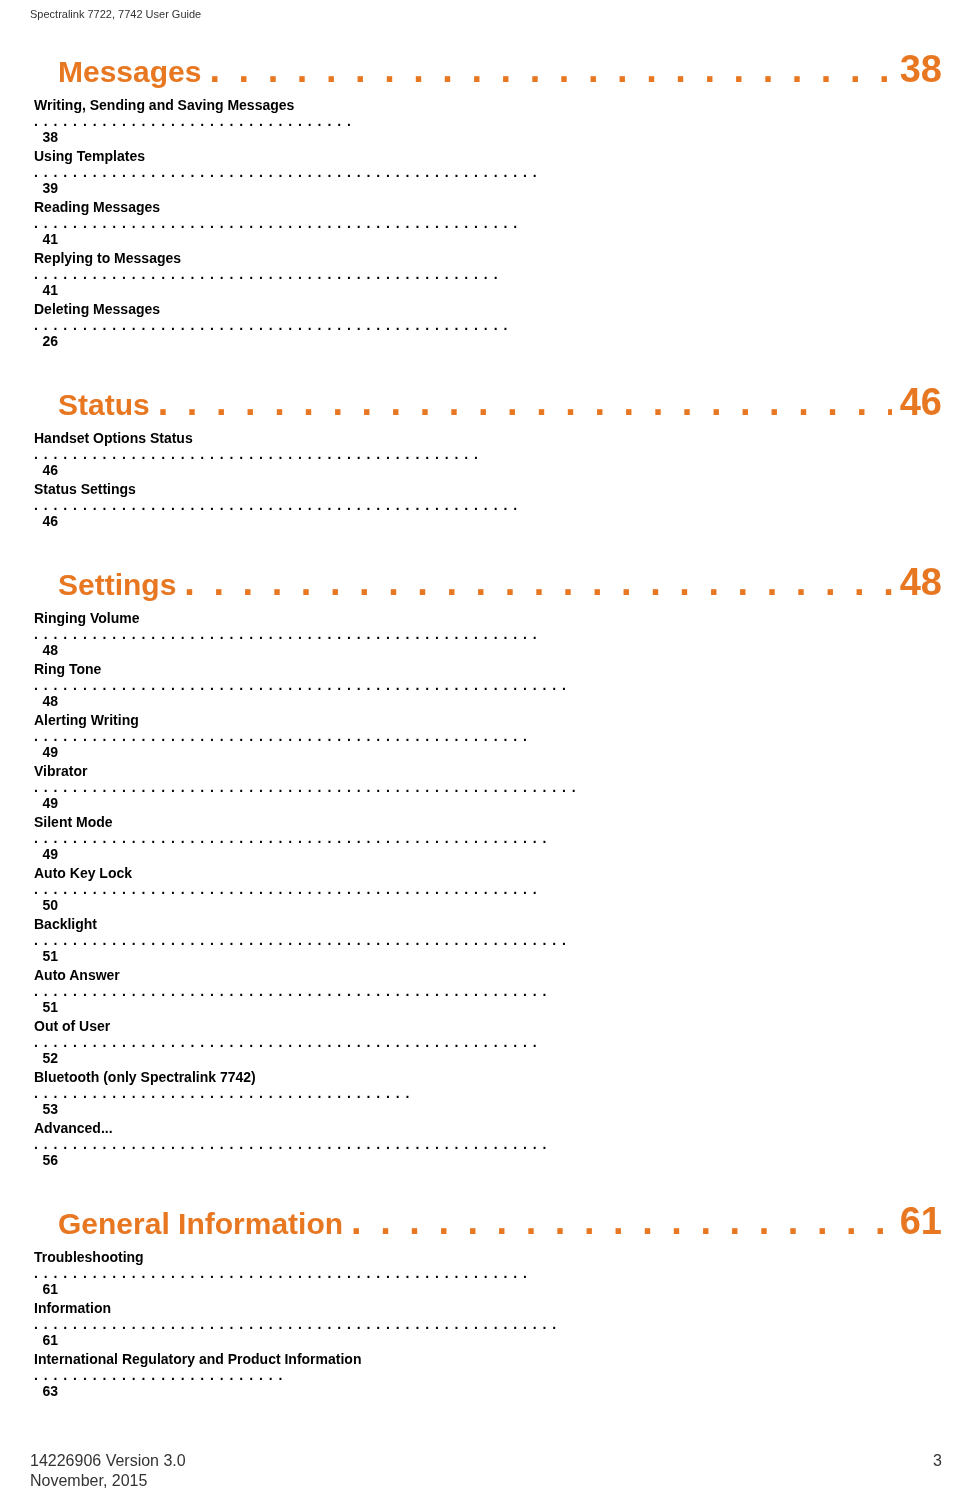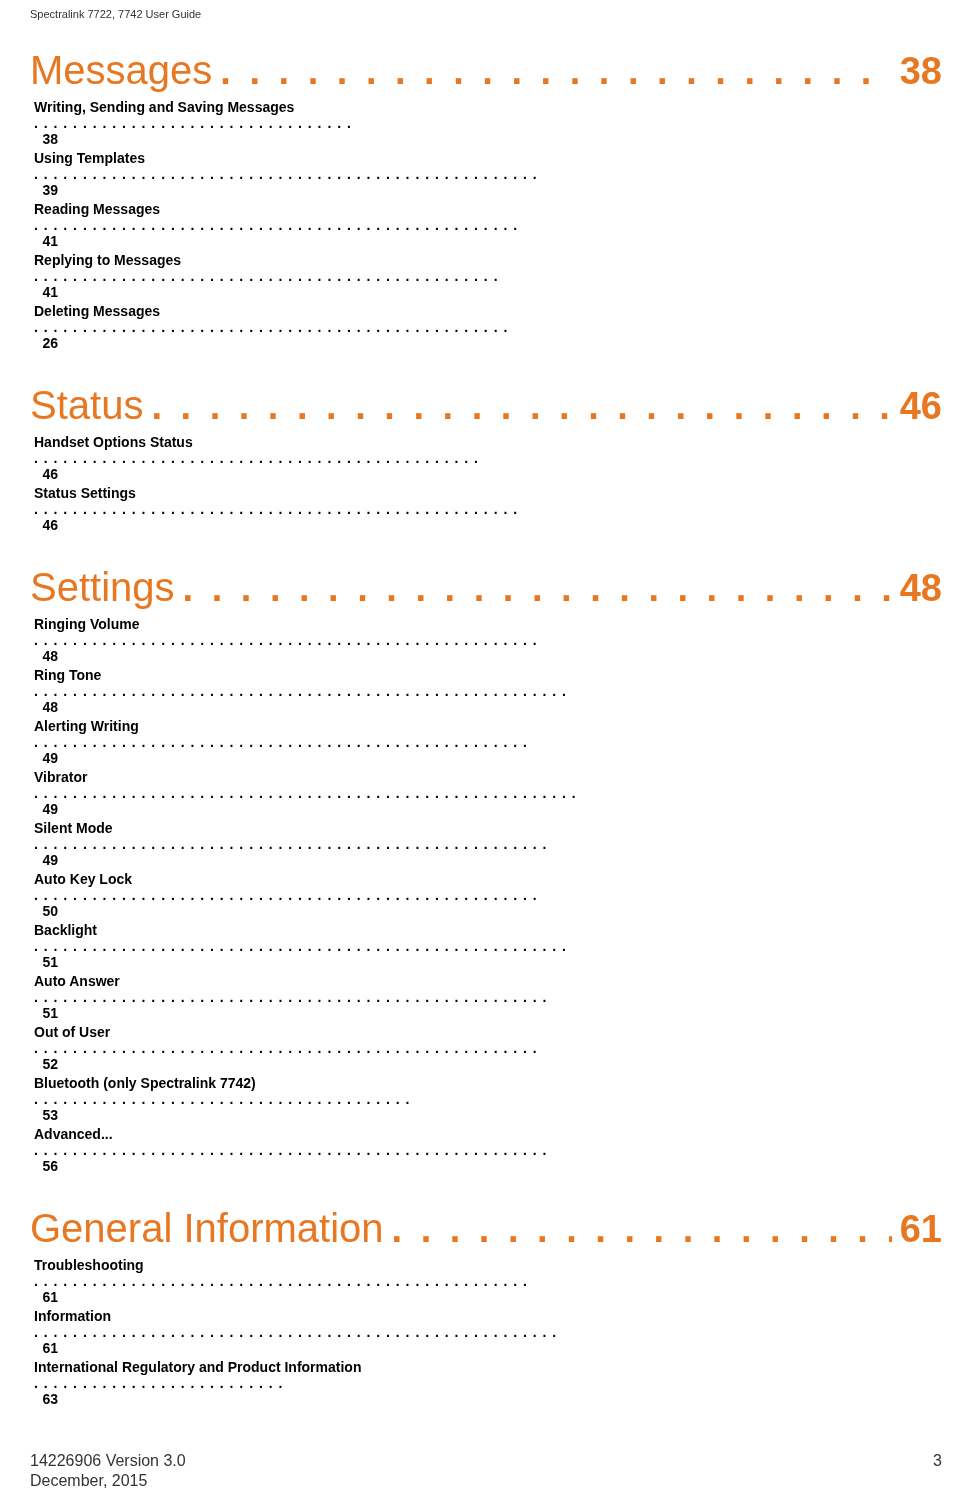--- a/index.html
+++ b/index.html
@@ -32,23 +32,24 @@
       font-size: 38px;
       font-weight: bold;
       color: #e87722;
       display: flex;
       align-items: baseline;
       gap: 0;
       margin-bottom: 6px;
     }
 
     .section-title-text {
-      font-size: 40px;
-      font-weight: normal;
-      color: #e87722;
+      font-size: 30px;
+      font-weight: bold;
+      color: #e87722;
+      margin-left: 28px;
     }
 
     .section-title-dots {
       flex: 1;
       font-size: 38px;
       font-weight: bold;
       color: #e87722;
       letter-spacing: 4px;
       overflow: hidden;
       margin: 0 8px;
@@ -253,16 +254,16 @@
         <span class="toc-entry-label">International Regulatory and Product Information</span>
         <span class="toc-entry-dots">  . . . . . . . . . . . . . . . . . . . . . . . . . .</span>
         <span class="toc-entry-page">63</span>
       </div>
     </div>
   </div>
 
 <div class="page-footer">
   <div class="footer-left">
     <span>14226906 Version 3.0</span>
-    <span>December, 2015</span>
+    <span>November, 2015</span>
   </div>
   <span>3</span>
 </div>
 
 </body></html>

